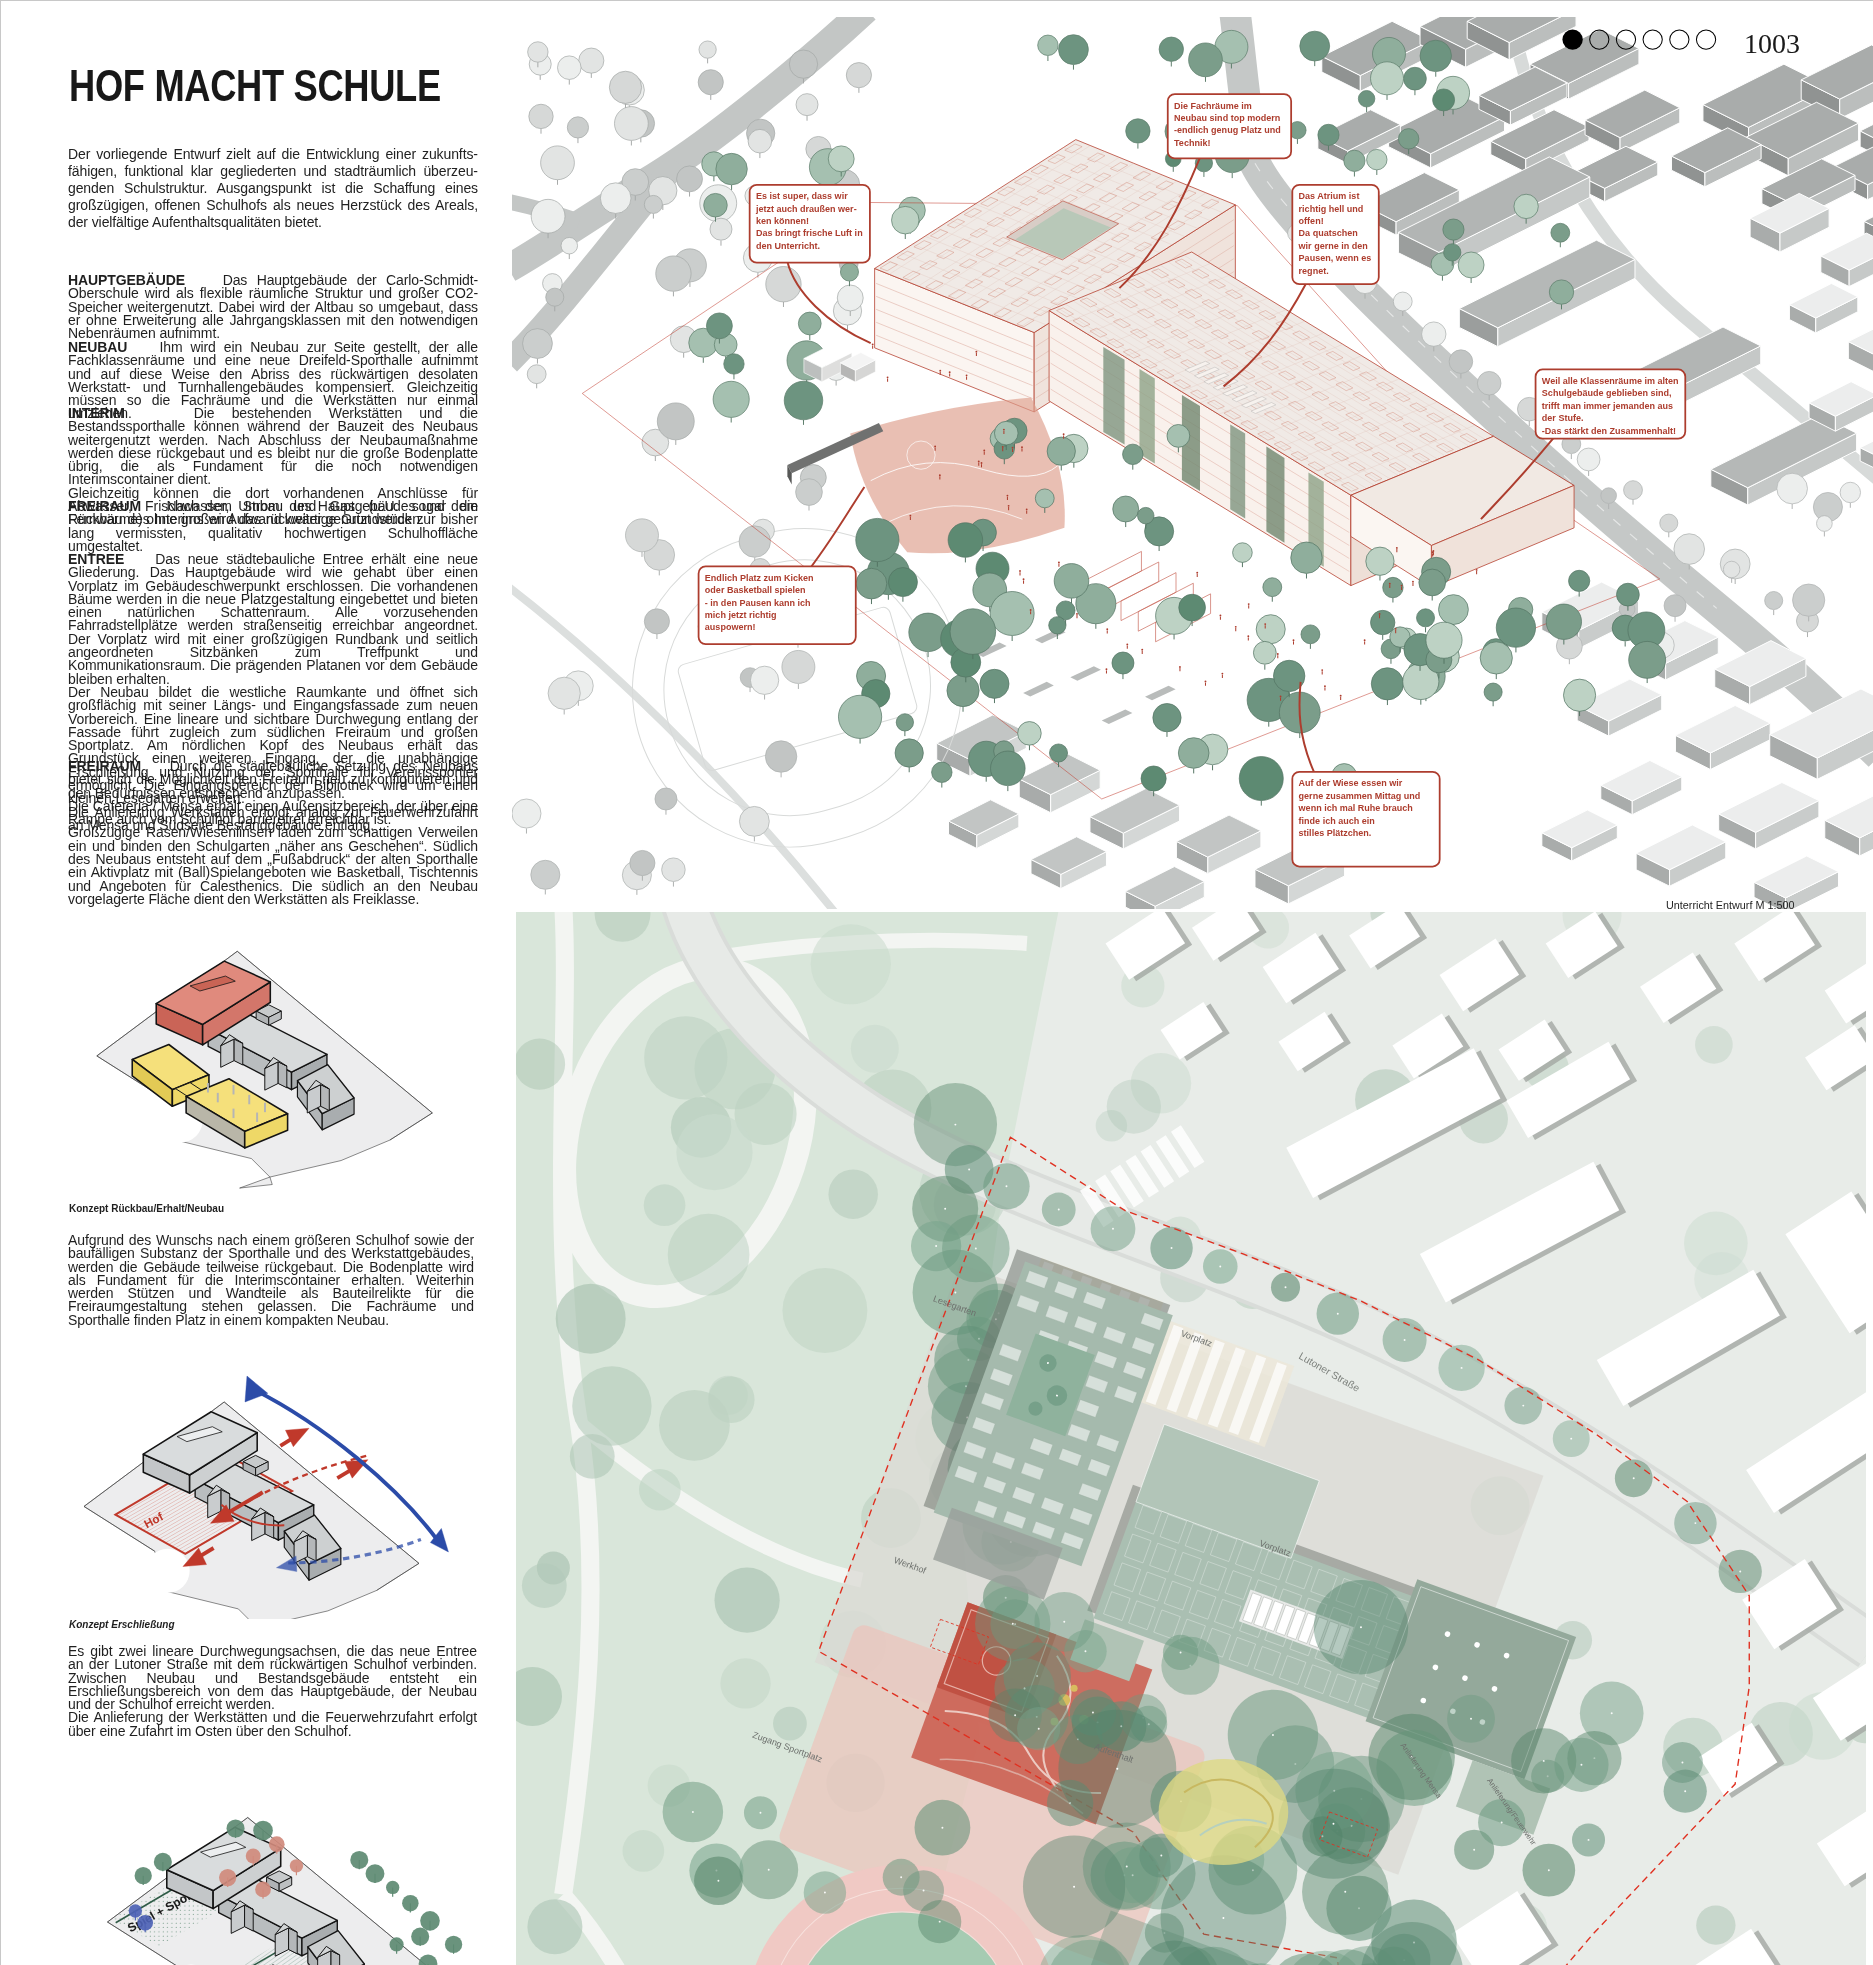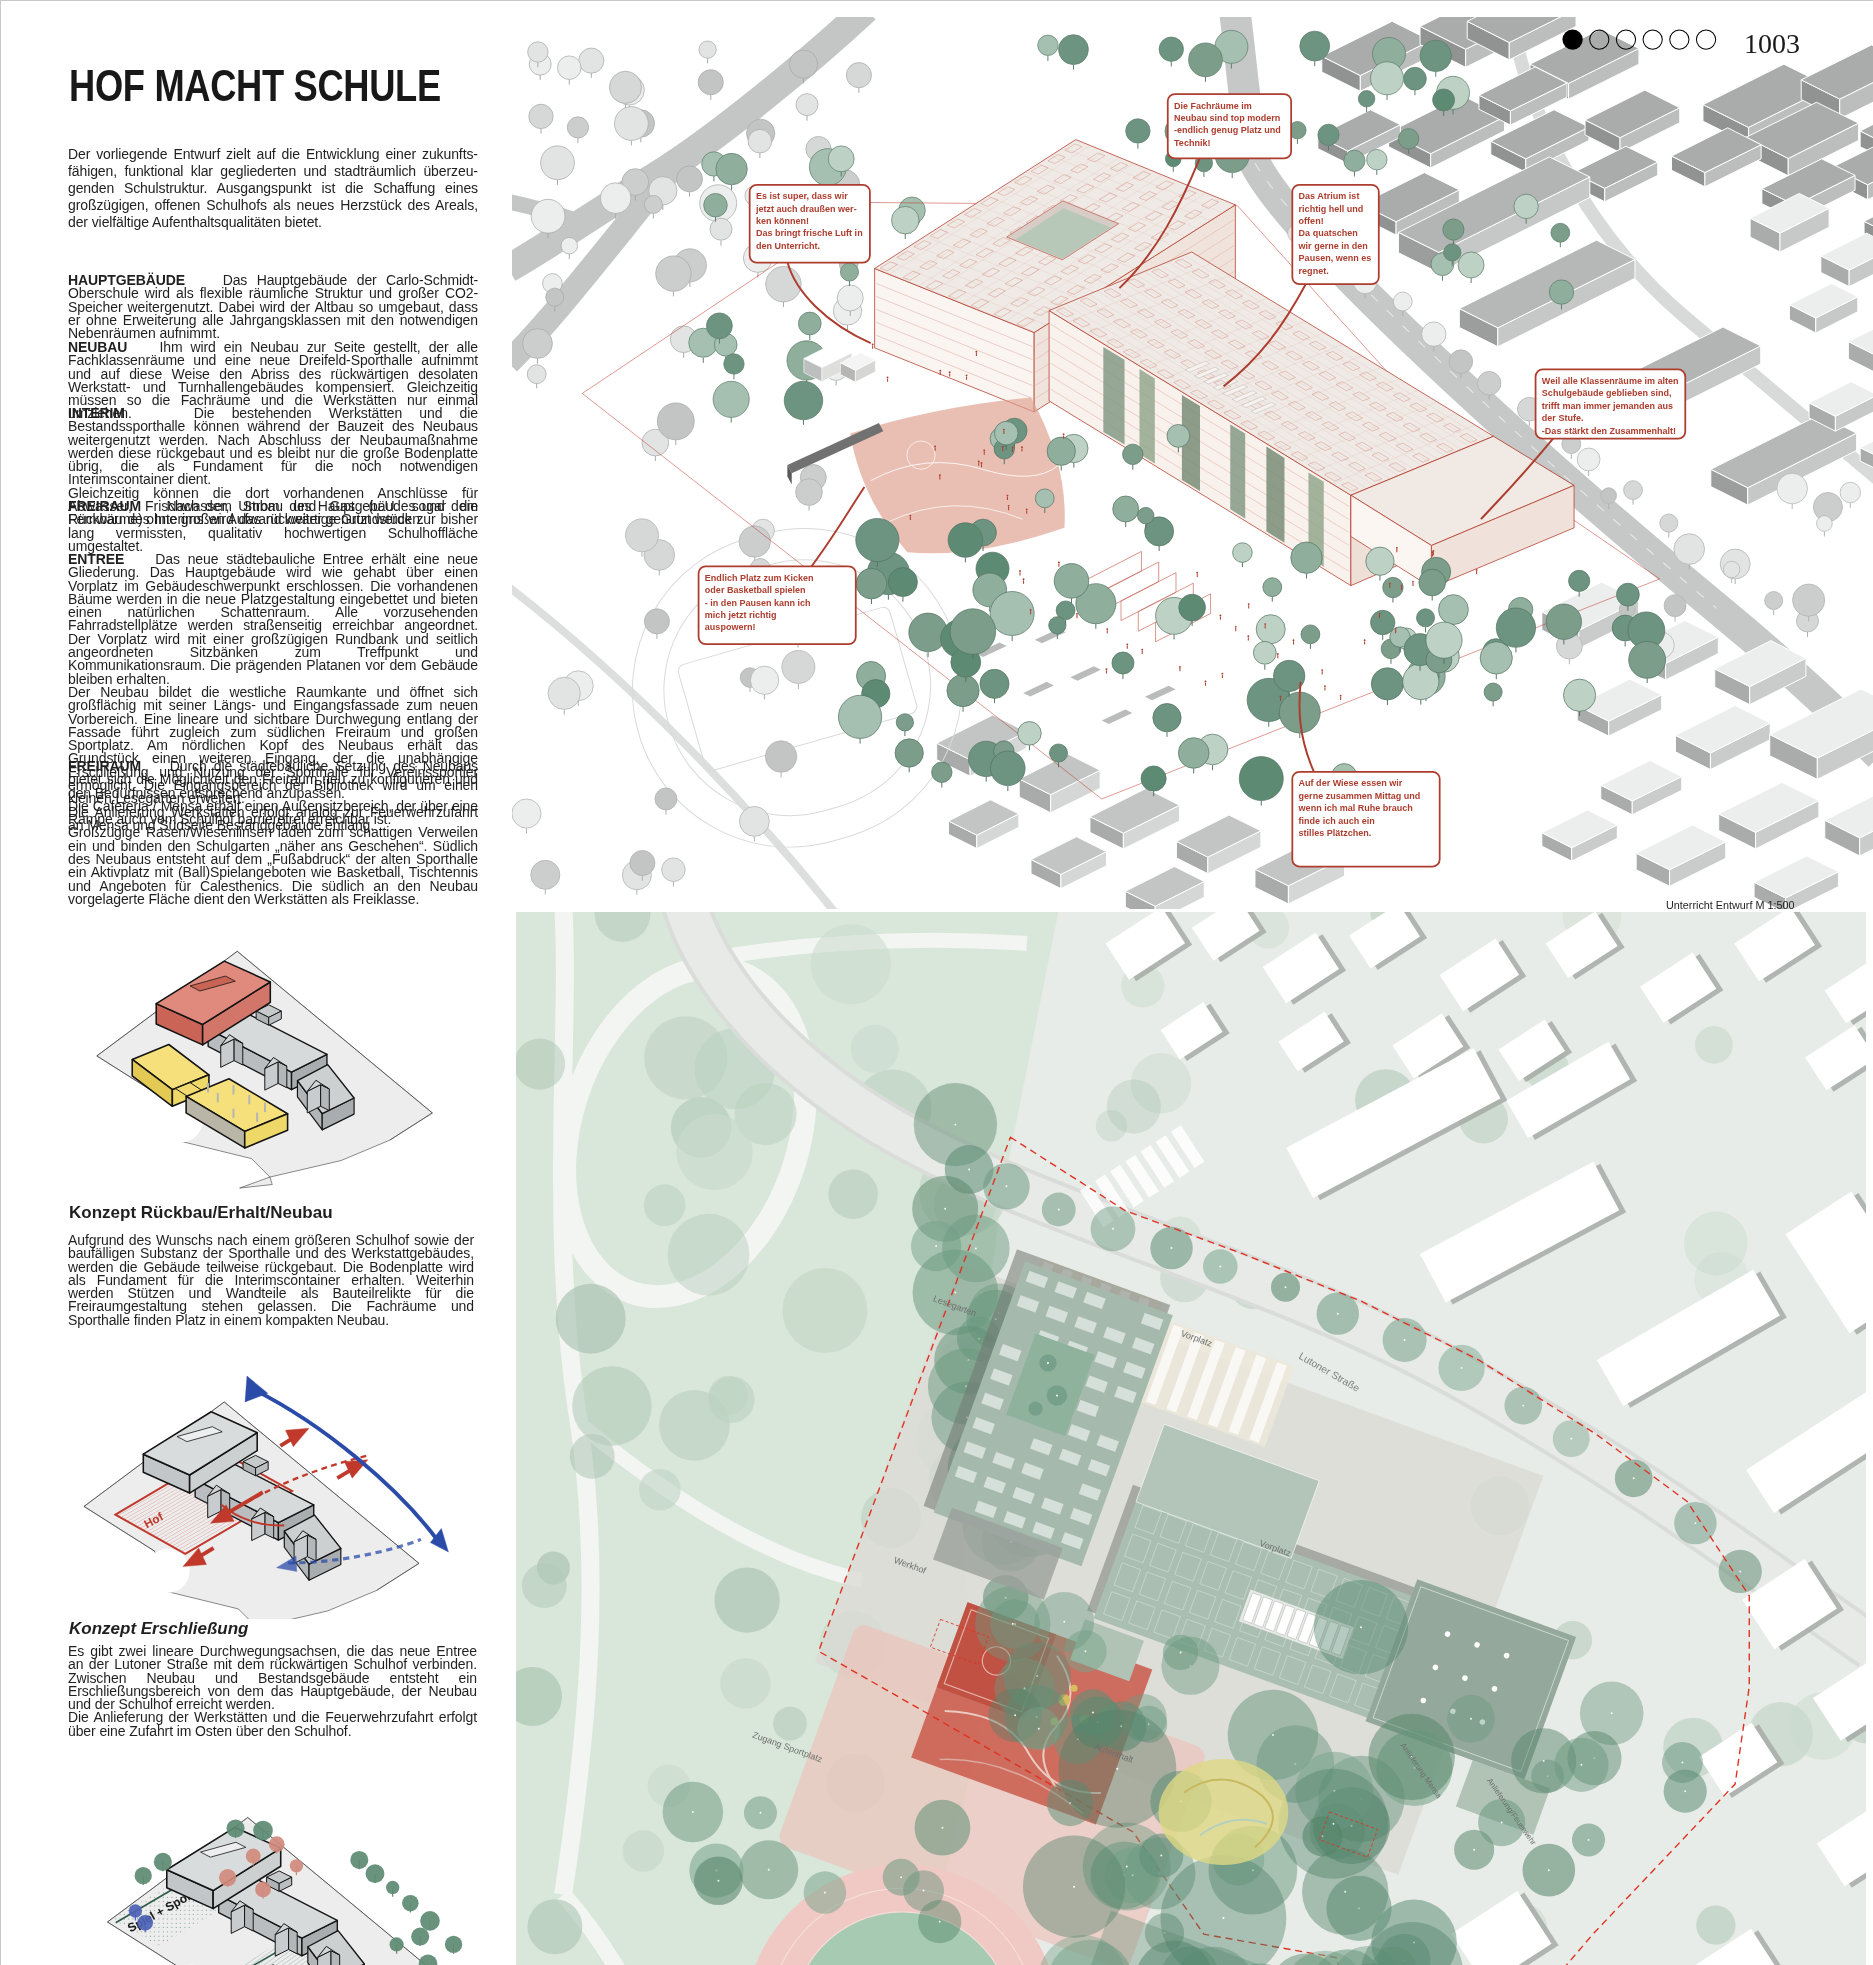--- a/index.html
+++ b/index.html
@@ -2,21 +2,21 @@
 <html style="font-size:6.3px"><head>
 <meta charset="utf-8">
 <style>
   html,body{margin:0;padding:0;background:#ffffff;}
   #page{position:relative;width:1874px;height:2649px;background:#ffffff;overflow:hidden;
         font-family:"Liberation Sans",sans-serif;box-sizing:border-box;border:0.8px solid #c8c8c8;}
   .abs{position:absolute;}
   .txt{z-index:5;}
   .body{font-size:14px;line-height:13.3px;color:#1f1f1f;text-align:justify;letter-spacing:-0.1px;}
   .body b{font-weight:bold;}
-  .cap{font-size:17px;color:#1f1f1f;font-weight:bold;}
+  .cap{font-size:10px;color:#1f1f1f;font-weight:bold;}
   .small{font-size:10.8px;color:#1f1f1f;}
 </style>
 </head>
 <body>
 <div id="page">
 
 <div class="abs txt" style="left:68px;top:63px;font-size:44px;font-weight:bold;color:#181818;letter-spacing:-0.4px;line-height:1;transform:scaleX(0.825);transform-origin:0 0;white-space:nowrap;">HOF MACHT SCHULE</div>
 
 <div class="abs body txt" style="left:67px;top:145px;width:410px;font-size:14px;line-height:17px;color:#222;letter-spacing:-0.1px;">Der vorliegende Entwurf zielt auf die Entwicklung einer zukunfts­fähigen, funktional klar gegliederten und stadträumlich überzeu­genden Schulstruktur. Ausgangspunkt ist die Schaffung eines groß­zügigen, offenen Schulhofs als neues Herzstück des Areals, der vielfältige Aufenthaltsqualitäten bietet.</div>
 

